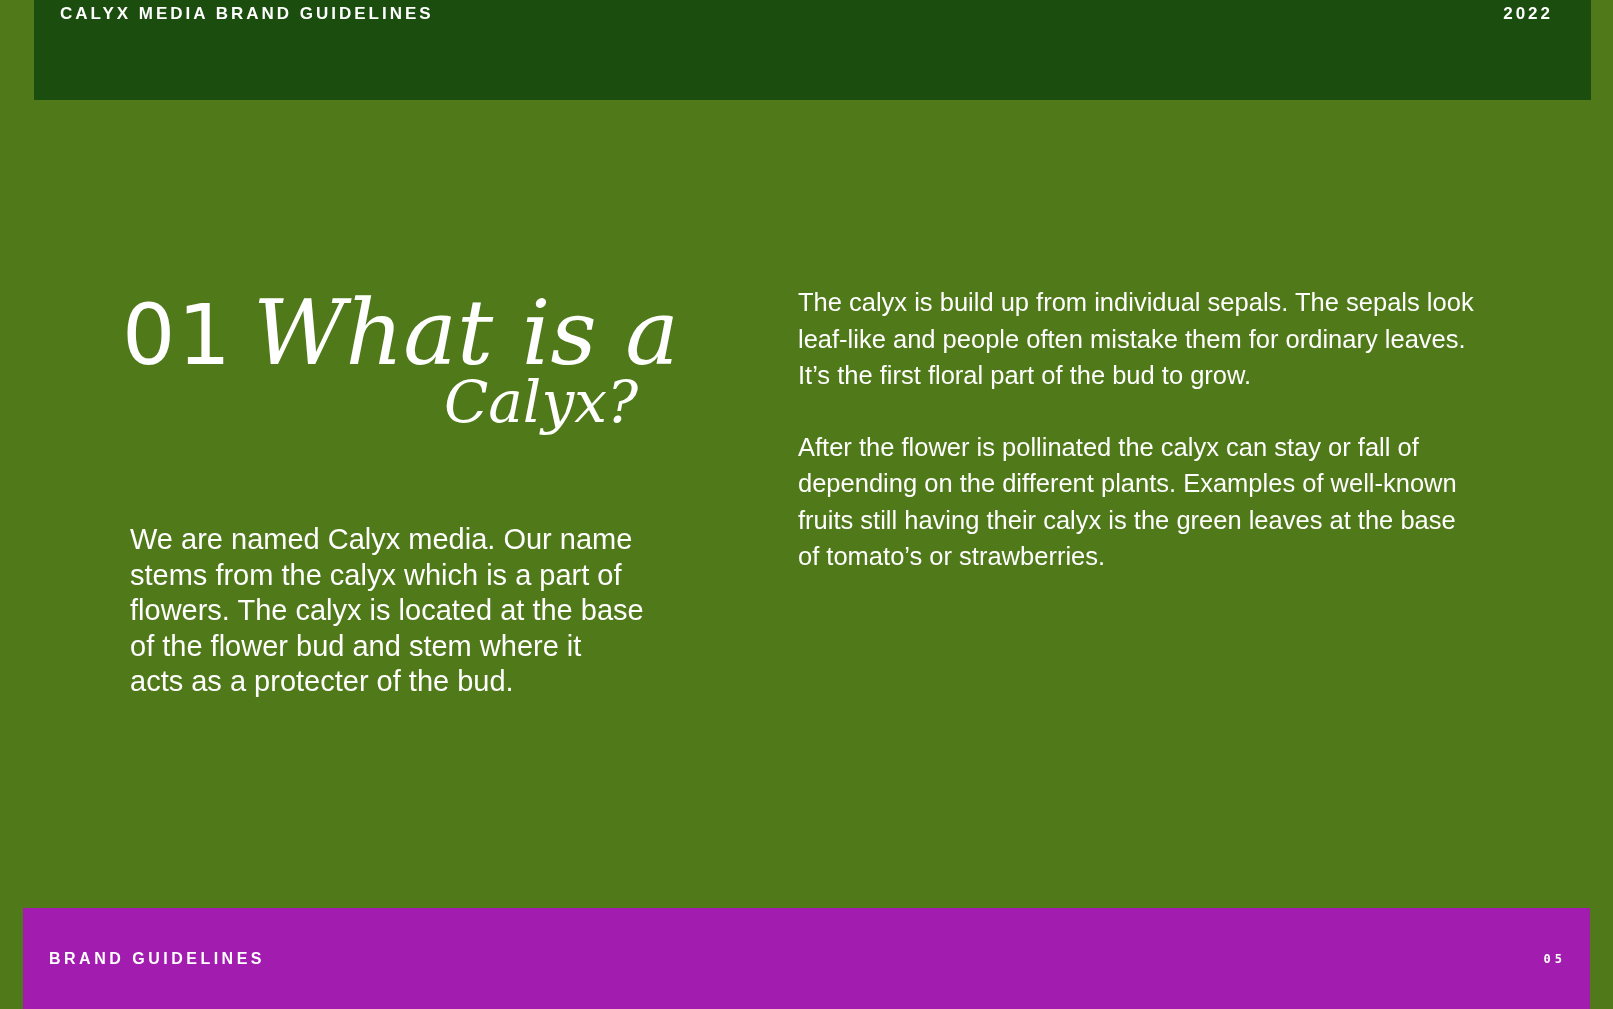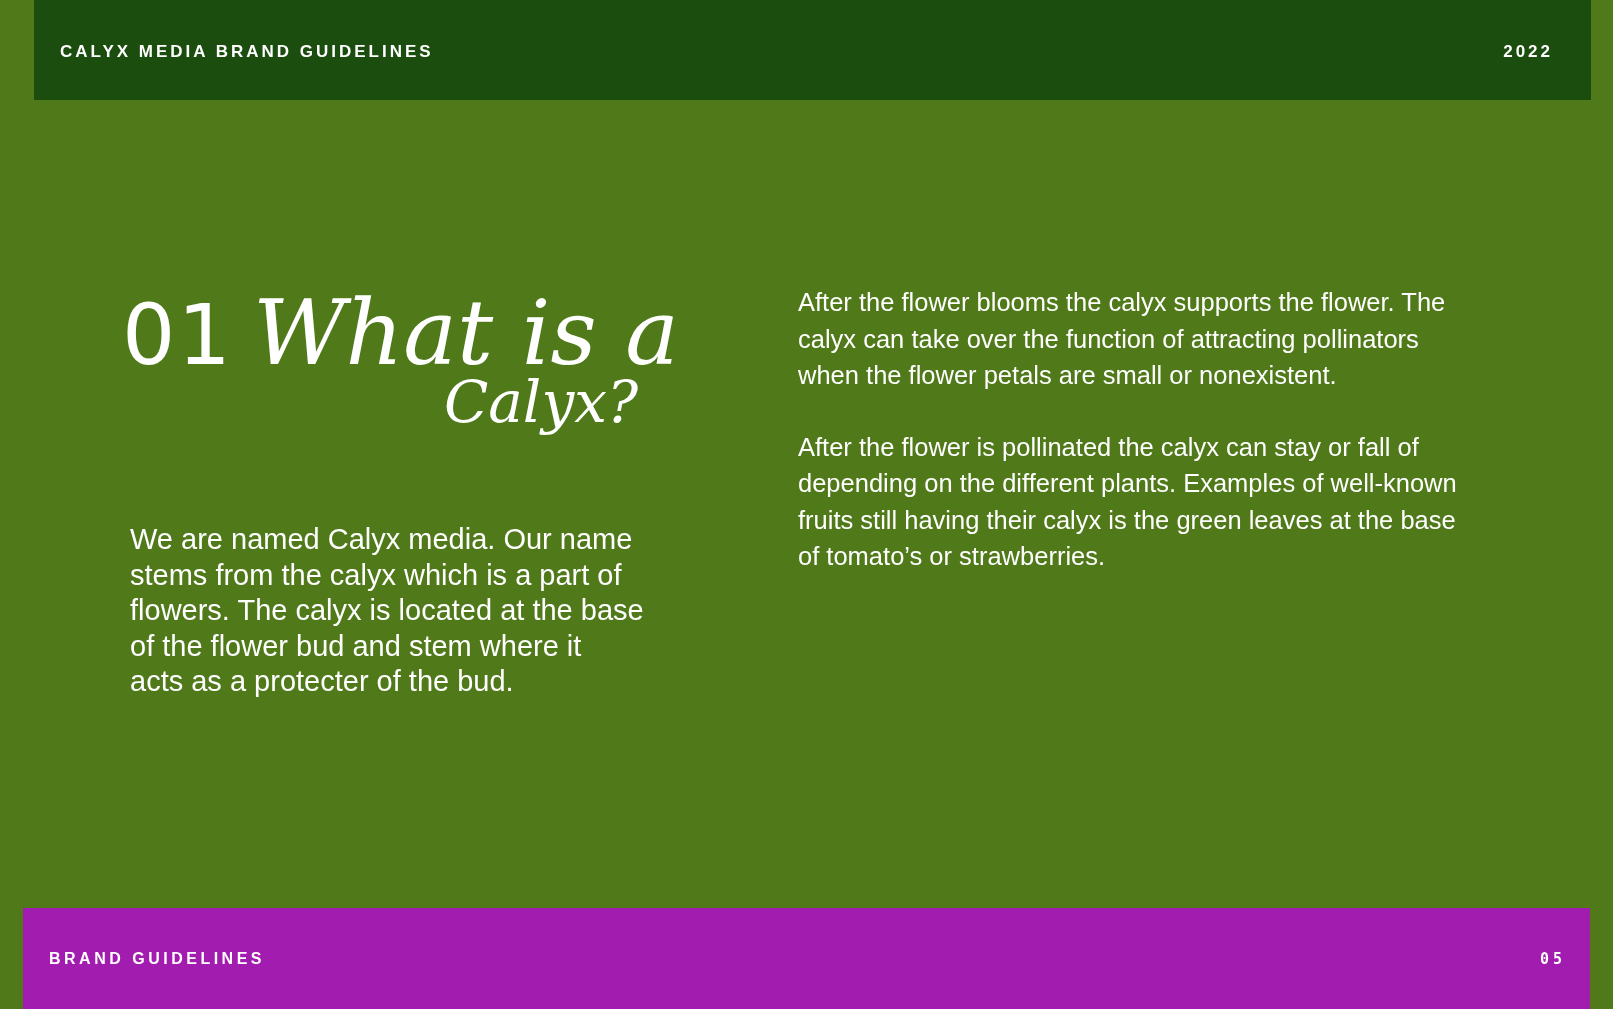--- a/index.html
+++ b/index.html
@@ -12,21 +12,21 @@
     color: #FFFFFF;
   }
 
   
   .top-bar {
     position: absolute;
     top: 0; left: 34px; right: 22px;
     height: 100px;
     background: #1B4D0E;
     display: flex;
-    align-items: center;
+    align-items: flex-start;
     justify-content: space-between;
     padding: 4px 38px 0 26px;
   }
   .top-bar .bar-text {
     font-size: 17px;
     font-weight: bold;
     letter-spacing: 3px;
     color: #FFFFFF;
   }
 
@@ -101,21 +101,21 @@
     padding: 0 24px 0 26px;
   }
   .bottom-bar .bar-label {
     font-size: 16px;
     font-weight: 600;
     letter-spacing: 3.5px;
     color: #FFFFFF;
   }
   .bottom-bar .bar-page {
     font-family: "DejaVu Sans Mono", monospace;
-    font-size: 15px;
+    font-size: 12px;
     font-weight: bold;
     letter-spacing: 4px;
     color: #FFFFFF;
   }
 </style>
 </head>
 <body>
 
 <header class="top-bar">
   <span class="bar-text">CALYX MEDIA BRAND GUIDELINES</span>
@@ -129,23 +129,23 @@
   <div class="title-line2 serif-display">Calyx?</div>
 </div>
 
 <p class="left-paragraph">We are named Calyx media. Our name
 stems from the calyx which is a part of
 flowers. The calyx is located at the base
 of the flower bud and stem where it
 acts as a protecter of the bud.</p>
 
 <section class="right-column">
-  <p class="paragraph">After the flower blooms the calyx supports the flower. The
-calyx can take over the function of attracting pollinators
-when the flower petals are small or nonexistent.</p>
+  <p class="paragraph">The calyx is build up from individual sepals. The sepals look
+leaf-like and people often mistake them for ordinary leaves.
+It’s the first floral part of the bud to grow.</p>
   <p class="paragraph">After the flower is pollinated the calyx can stay or fall of
 depending on the different plants. Examples of well-known
 fruits still having their calyx is the green leaves at the base
 of tomato’s or strawberries.</p>
 </section>
 
 <footer class="bottom-bar">
   <span class="bar-label">BRAND GUIDELINES</span>
   <span class="bar-page">05</span>
 </footer>

